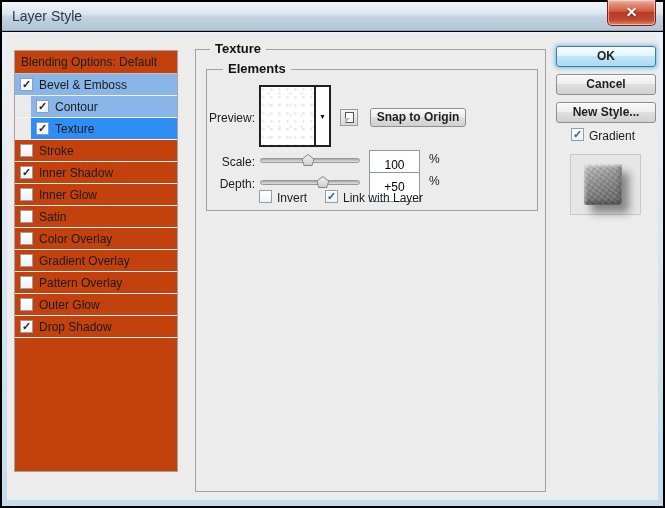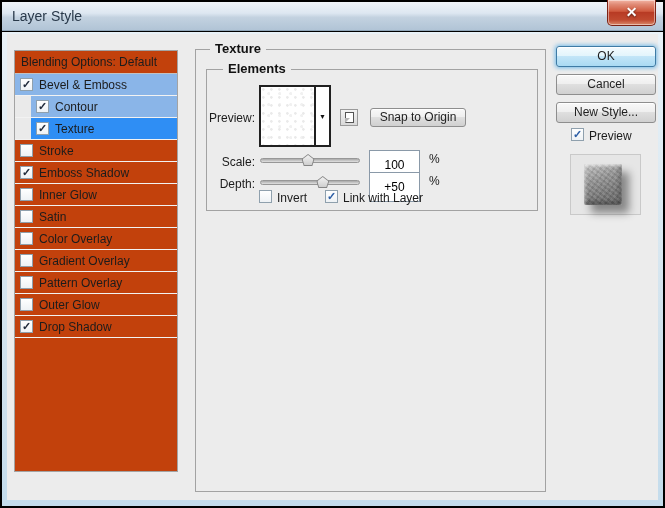--- a/index.html
+++ b/index.html
@@ -66,21 +66,21 @@
     align-items:center; justify-content:center; font-size:7px; color:#111; }
   .new-pattern-btn { position:absolute; left:133px; top:39px; width:18px; height:17px;
     border:1px solid #9a9a9a; background:linear-gradient(#f3f3f3,#d9d9d9);
     display:flex; align-items:center; justify-content:center; cursor:pointer; }
   .np-page { width:9px; height:11px; background:#fff; border:1px solid #555; position:relative; }
   .np-page::after { content:""; position:absolute; left:-1px; bottom:-1px; width:0; height:0;
     border-style:solid; border-width:5px 5px 0 0; border-color:#b5b5b5 transparent transparent transparent; }
 
   .btn { border:1px solid #8e8e8e; border-radius:3px; font-size:12px; color:#1f1f1f;
     text-align:center; background:linear-gradient(#f8f8f8, #efefef 45%, #e0e0e0 46%, #d0d0d0);
-    box-shadow:inset 0 1px 0 #fff; cursor:pointer; }
+    box-shadow:inset 0 1px 0 #fff; cursor:pointer;font-weight:bold; }
   .snap-btn { position:absolute; left:163px; top:38px; width:96px; height:19px; line-height:17px; }
 
   .track { position:absolute; height:5px; width:100px; left:53px; border:1px solid #979797;
     border-radius:3px; background:linear-gradient(#a8a8a8, #e2e2e2); cursor:pointer; }
   .thumb { position:absolute; top:-5px; width:13px; height:12px; transform:translateX(-50%);
     clip-path:polygon(50% 0%, 100% 42%, 83% 100%, 17% 100%, 0% 42%); background:#858585; cursor:pointer; }
   .thumb::after { content:""; position:absolute; left:1px; top:1px; right:1px; bottom:1px;
     clip-path:polygon(50% 0%, 100% 42%, 83% 100%, 17% 100%, 0% 42%);
     background:linear-gradient(#f2f2f2, #cfcfcf); }
   .val-input { position:absolute; width:51px; height:30px; border:1px solid #8a99a8;
@@ -133,21 +133,21 @@
             <div class="srow sub hl-sel">
               <span class="cb checked">✓</span>
               <span class="lbl">Texture</span>
             </div>
             <div class="srow">
               <span class="cb"></span>
               <span class="lbl">Stroke</span>
             </div>
             <div class="srow">
               <span class="cb checked">✓</span>
-              <span class="lbl">Emboss Shadow</span>
+              <span class="lbl">Inner Shadow</span>
             </div>
             <div class="srow">
               <span class="cb"></span>
               <span class="lbl">Inner Glow</span>
             </div>
             <div class="srow">
               <span class="cb"></span>
               <span class="lbl">Satin</span>
             </div>
             <div class="srow">
@@ -210,21 +210,21 @@
           <span class="cb blue checked" style="position:absolute; left:118px; top:120px;">✓</span>
           <span class="inline-label" style="left:136px; top:121px;">Link with Layer</span>
         </div>
       </div>
 
       <div class="btn action-btn btn-ok" style="top:12px;">OK</div>
       <div class="btn action-btn" style="top:40px;">Cancel</div>
       <div class="btn action-btn" style="top:68px;">New Style...</div>
 
       <span class="cb blue checked" style="position:absolute; left:564px; top:94px;">✓</span>
-      <span class="inline-label" style="left:582px; top:95px;">Preview</span>
+      <span class="inline-label" style="left:582px; top:95px;">Gradient</span>
 
       <div class="preview-thumb-box">
         <div class="preview-square"></div>
       </div>
 
     </div>
   </div>
 </div>
 
 </body></html>

